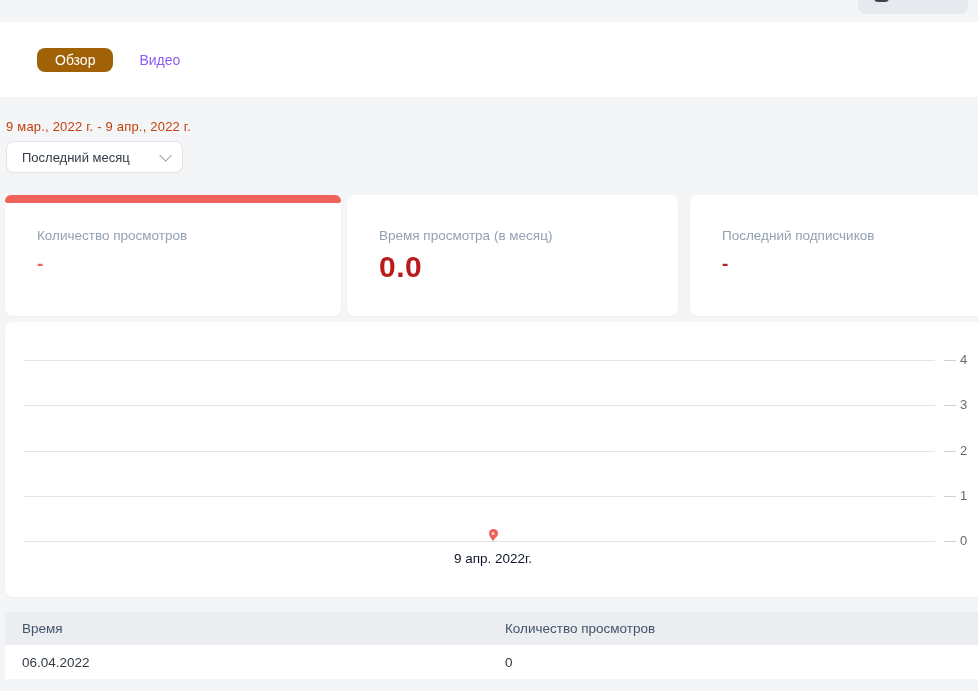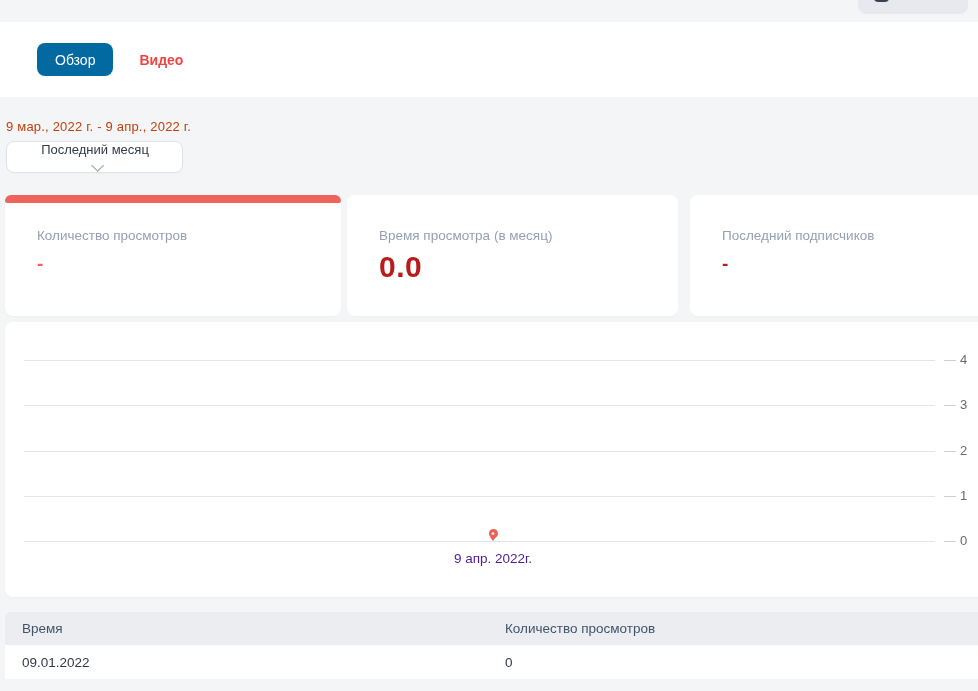--- a/index.html
+++ b/index.html
@@ -23,43 +23,42 @@
     width:15px; height:6px;
     background:#3a4250; border-radius:0 0 4px 4px;
   }
   
   .tabbar {
     position:absolute; left:0; top:22px;
     width:978px; height:75px; background:#ffffff;
     display:flex; align-items:center; padding-left:37px;
   }
   .tab-active {
-    background:#0369a1; color:#ffffff;
+    background:#a16207; color:#ffffff;
     border:none; border-radius:8px;
-    height:33px; padding:0 18px;
+    height:24px; padding:0 18px;
     font-size:14px; font-family:inherit; cursor:pointer;
   }
   .tab-plain {
-    background:none; border:none; color:#ef4444;
+    background:none; border:none; color:#8b5cf6;
     font-size:14px; font-family:inherit;
-    margin-left:18px; padding:0 8px; cursor:pointer;font-weight:bold;
+    margin-left:18px; padding:0 8px; cursor:pointer;
   }
   
   .date-range {
     position:absolute; left:6px; top:119px;
     font-size:13px; color:#c2410c; letter-spacing:.2px;
   }
   .period-select {
     position:absolute; left:6px; top:141px;
     width:177px; height:32px;
     background:#ffffff; border:1px solid #e0e3e8; border-radius:8px;
     display:flex; align-items:center; justify-content:space-between;
     padding:0 14px 0 15px; cursor:pointer;
     box-shadow:0 1px 2px rgba(0,0,0,0.02);
-    flex-direction:column;
   }
   .period-select .val { font-size:13px; color:#333b46; }
   .period-select .chev { width:9px; height:9px; border:solid #9aa3ae; border-width:0 1.5px 1.5px 0; transform:rotate(45deg) translateY(-3px); }
   
   .card {
     position:absolute; top:195px; height:121px;
     background:#ffffff; border-radius:8px;
     box-shadow:0 1px 2px rgba(0,0,0,0.03);
   }
   .card.c1 { left:5px; width:336px; border-radius:8px; }
@@ -93,21 +92,21 @@
   .marker-pin { position:absolute; width:9px; height:9px; background:#ee6055; border-radius:50%; }
   .marker-pin::before {
     content:""; position:absolute; left:50%; top:2.5px; transform:translateX(-50%);
     width:3px; height:3px; background:#fbd9d6; border-radius:50%;
   }
   .marker-pin::after {
     content:""; position:absolute; left:50%; top:8px; transform:translateX(-50%);
     width:0; height:0; border-left:3px solid transparent; border-right:3px solid transparent;
     border-top:4px solid #ee6055;
   }
-  .x-label { position:absolute; transform:translateX(-50%); font-size:13.5px; color:#4c1d95; white-space:nowrap; }
+  .x-label { position:absolute; transform:translateX(-50%); font-size:13.5px; color:#0f172a; white-space:nowrap; }
   
   .data-table { position:absolute; left:5px; top:612px; width:985px; }
   .thead {
     height:33px; background:#ebedf0; border-radius:6px 6px 0 0;
     display:flex; align-items:center;
   }
   .trow { height:34px; background:#ffffff; display:flex; align-items:center; }
   .col-date { width:500px; padding-left:17px; }
   .col-views { flex:1; }
   .thead .cell { font-size:13.5px; color:#43536a; }
@@ -164,16 +163,16 @@
     <div class="ytick-label" style="top: 219.2px;">0</div>
     <div class="marker-pin" style="left: 483.5px; top: 207.2px;"></div>
   </div>
 
 <div class="data-table">
   <div class="thead">
     <div class="cell col-date">Время</div>
     <div class="cell col-views">Количество просмотров</div>
   </div>
   <div class="trow">
-    <div class="cell col-date">09.01.2022</div>
+    <div class="cell col-date">06.04.2022</div>
     <div class="cell col-views">0</div>
   </div>
 </div>
 
 </body></html>

